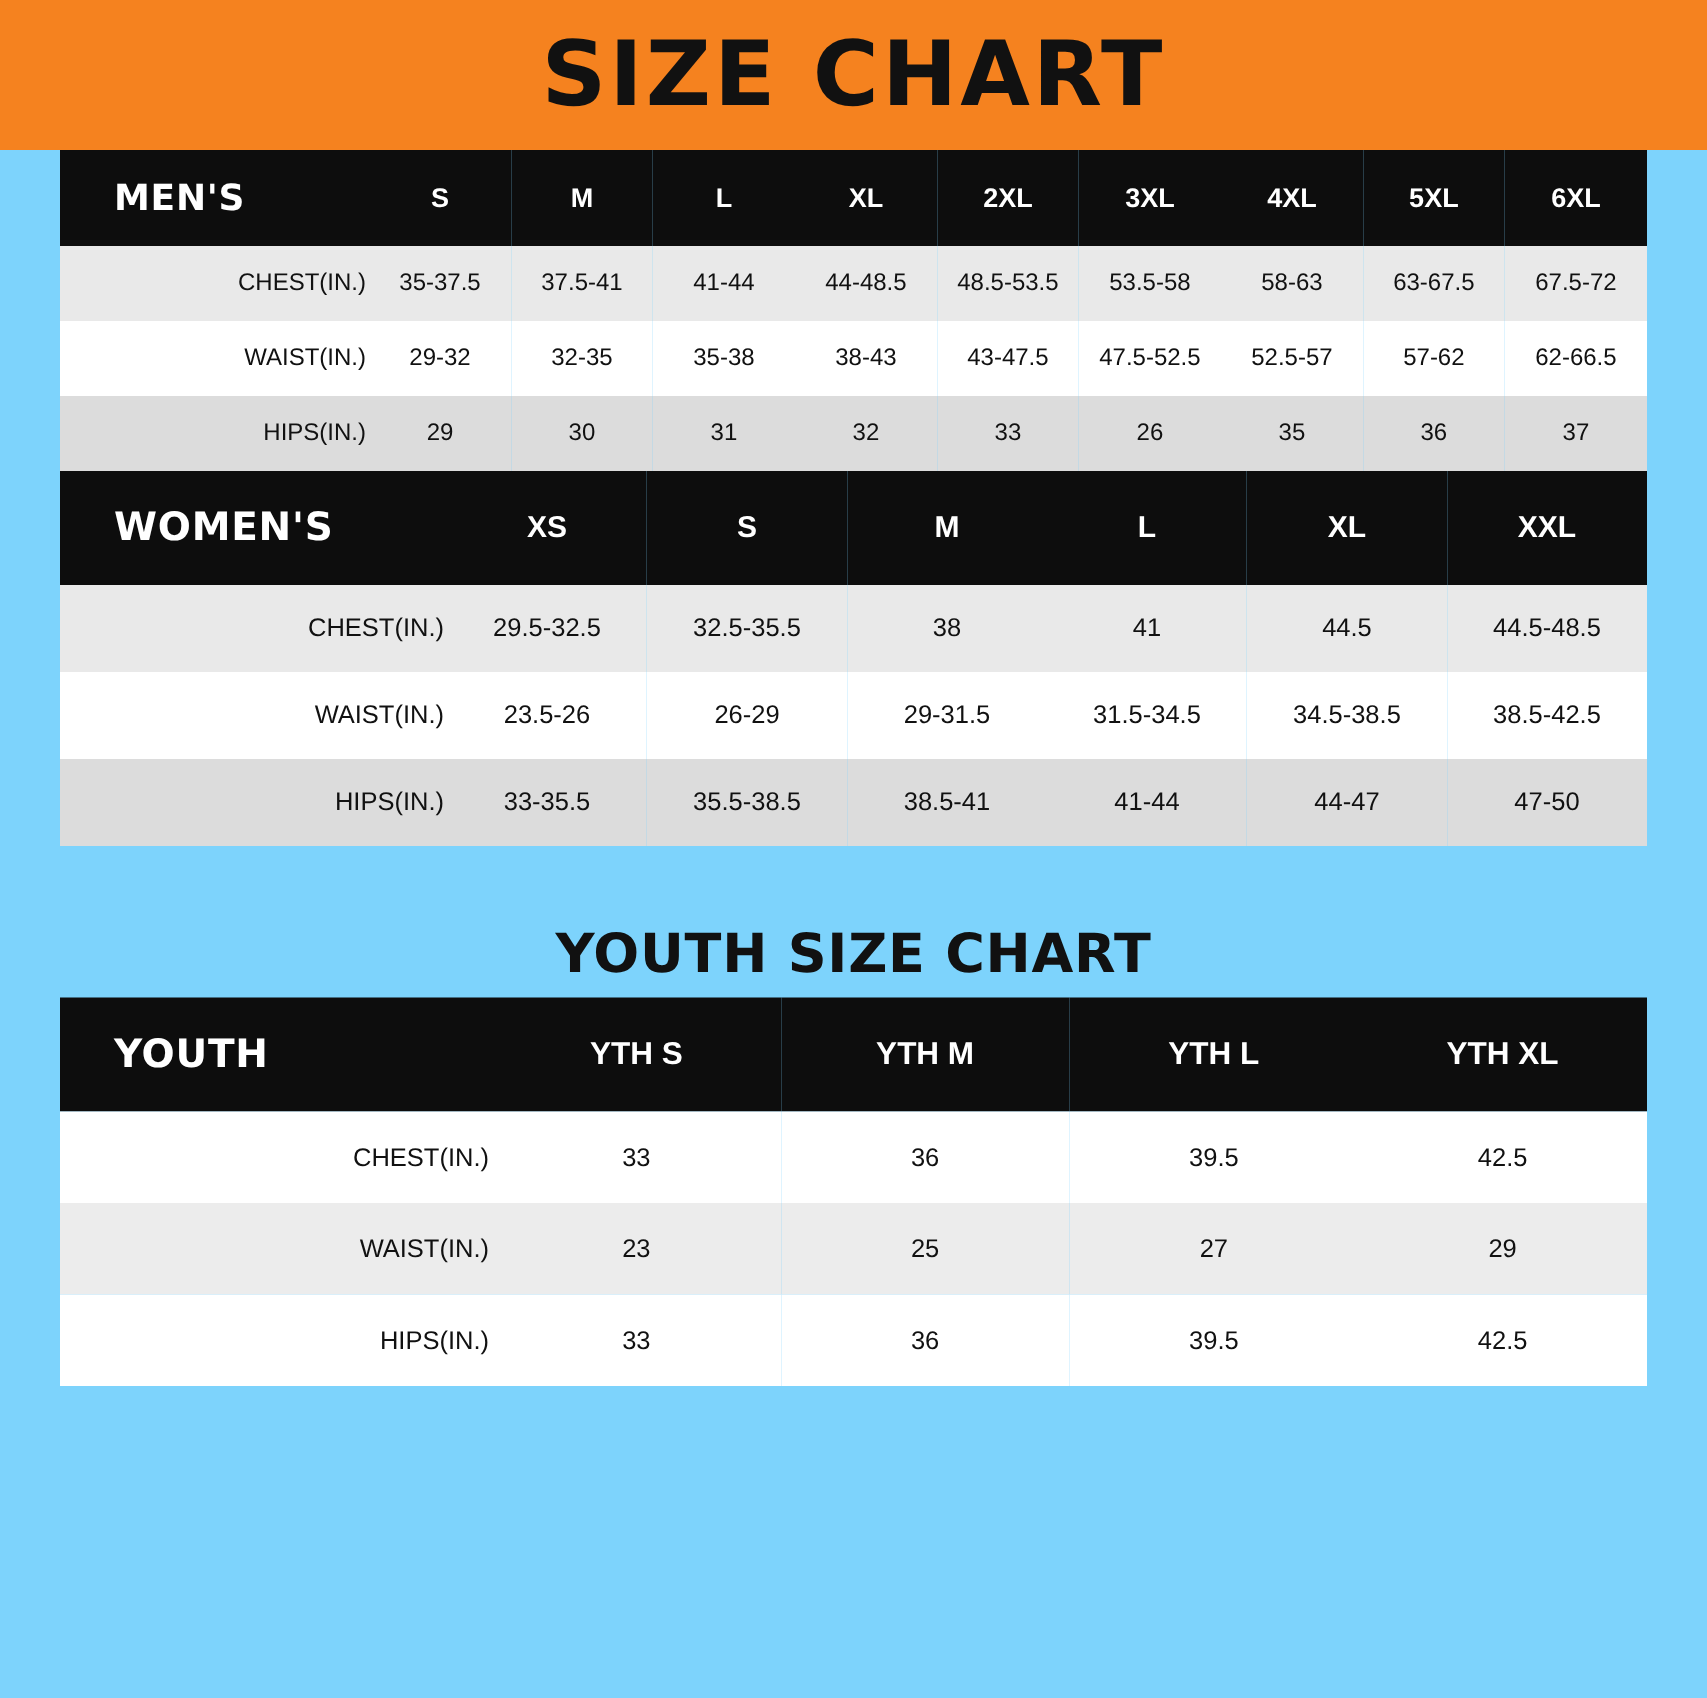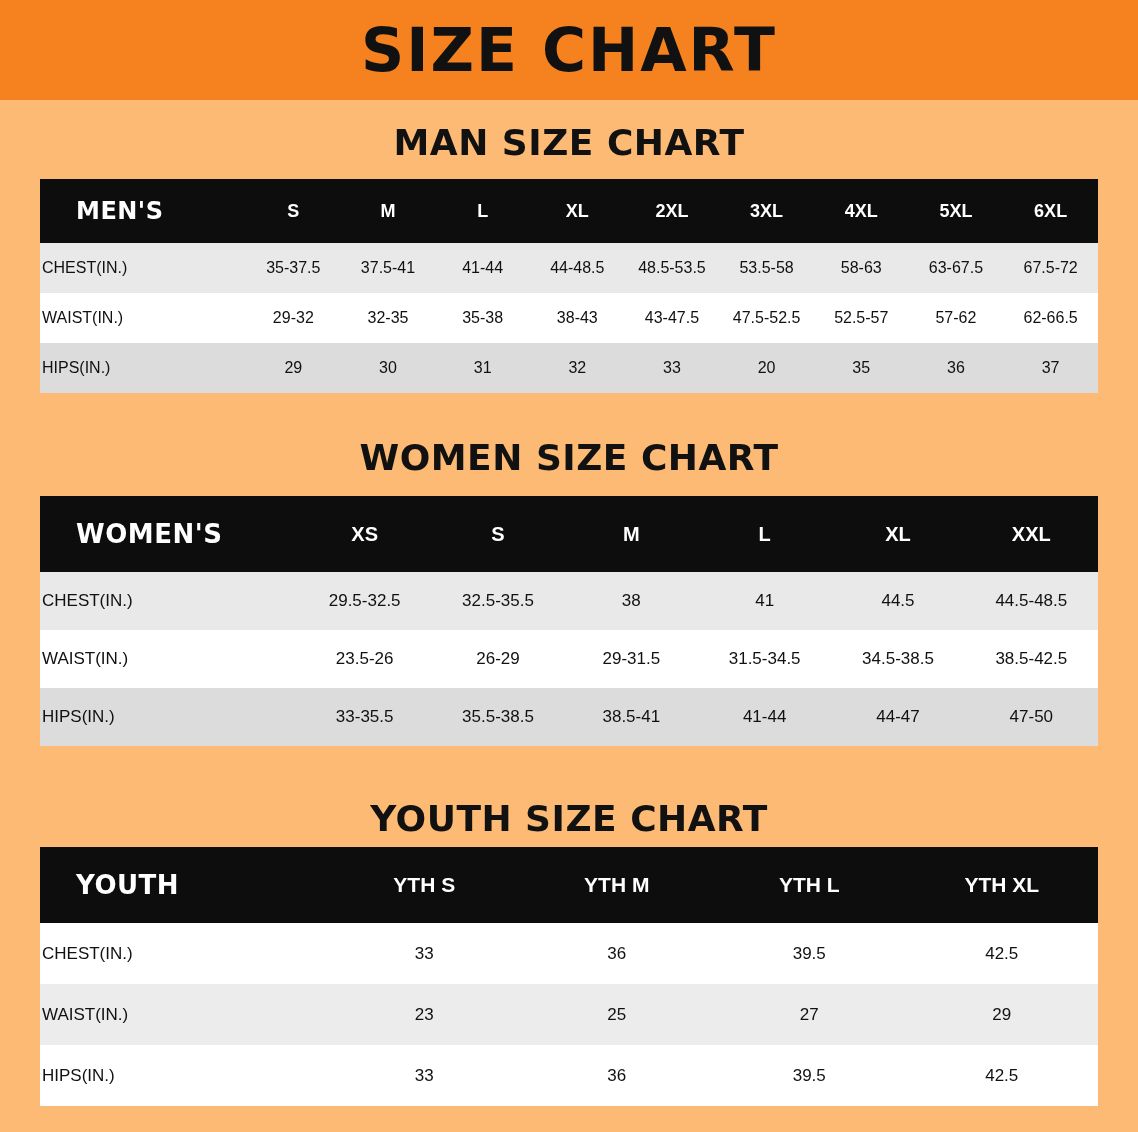--- a/index.html
+++ b/index.html
@@ -11,21 +11,21 @@
     width: 1138px;
     height: 1132px;
     font-family: "Liberation Sans", sans-serif;
     color: #111111;
     overflow: hidden;
   }
   .page {
     width: 1138px;
     height: 1132px;
     position: relative;
-    background: #fdba74;
+    background: #7dd3fc;
     display: flex;
     flex-direction: column;
   }
 
   
   .banner {
     background: #F5821F;
     height: 100px;
     display: flex;
     align-items: center;
@@ -78,21 +78,21 @@
   table.size-table thead th.rowlabel {
     text-align: left;
     padding-left: 36px;
     font-family: "DejaVu Sans", sans-serif;
     letter-spacing: 0.5px;
   }
   table.size-table tbody td {
     padding: 8px 2px;
   }
   table.size-table tbody td.rowlabel {
-    text-align: left;
+    text-align: right;
     font-size: 16px;
   }
 
   
   #men-table thead th { font-size: 18px; height: 44px; }
   #men-table thead th.rowlabel { font-size: 24px; }
   #men-table tbody td { font-size: 16px; height: 34px; }
   #men-table tbody tr.shade-a td { background: #e9e9e9; }
   #men-table tbody tr.shade-b td { background: #ffffff; }
   #men-table tbody tr.shade-c td { background: #dcdcdc; }
@@ -116,21 +116,20 @@
 <body>
 
 <div class="page">
 
   <div class="banner">
     <div class="banner-title">SIZE CHART</div>
   </div>
 
   <div class="content">
 
-    <div class="section-title man">MAN SIZE CHART</div>
 
     <table class="size-table" id="men-table">
       <thead>
         <tr>
           <th class="rowlabel" style="width:168px">MEN'S</th>
           <th>S</th>
           <th>M</th>
           <th>L</th>
           <th>XL</th>
           <th>2XL</th>
@@ -165,29 +164,28 @@
           <td>57-62</td>
           <td>62-66.5</td>
         </tr>
         <tr class="shade-c">
           <td class="rowlabel">HIPS(IN.)</td>
           <td>29</td>
           <td>30</td>
           <td>31</td>
           <td>32</td>
           <td>33</td>
-          <td>20</td>
+          <td>26</td>
           <td>35</td>
           <td>36</td>
           <td>37</td>
         </tr>
       </tbody>
     </table>
 
-    <div class="section-title women">WOMEN SIZE CHART</div>
 
     <table class="size-table" id="women-table">
       <thead>
         <tr>
           <th class="rowlabel" style="width:220px">WOMEN'S</th>
           <th>XS</th>
           <th>S</th>
           <th>M</th>
           <th>L</th>
           <th>XL</th>

